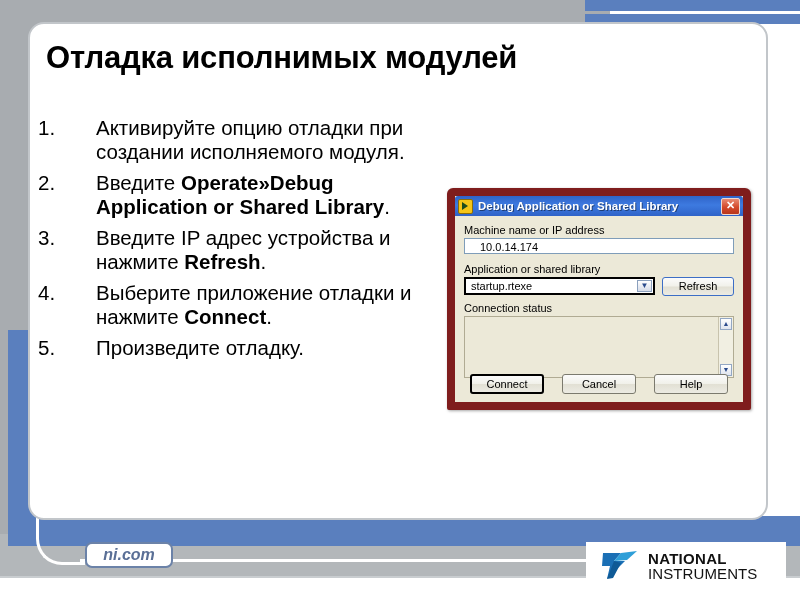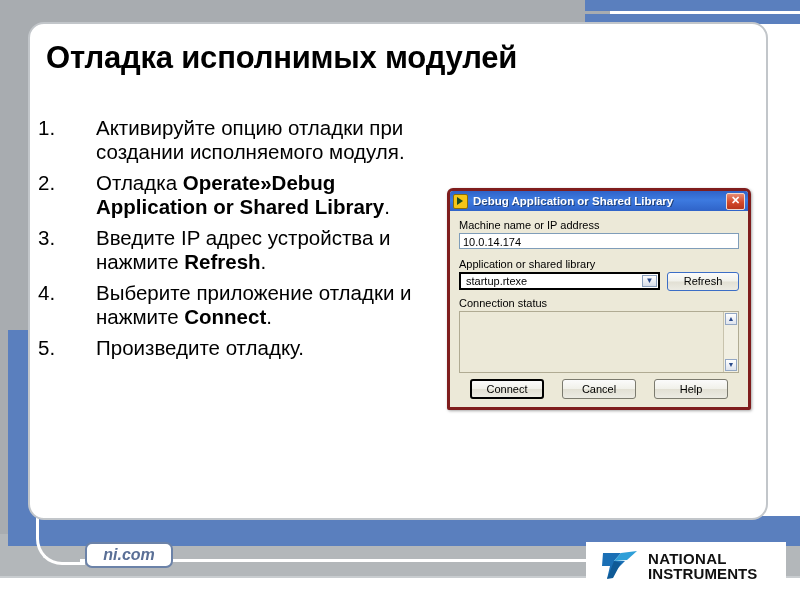--- a/index.html
+++ b/index.html
@@ -134,21 +134,21 @@
     color: #000000;
   }
   .li b { font-weight: bold; }
 
   
   .dialog {
     position: absolute;
     left: 447px; top: 188px;
     width: 304px; height: 222px;
     background: #ece9d8;
-    border: 3px solid #7f1d1d;
+    border: 8px solid #7f1d1d;
     border-radius: 6px 6px 2px 2px;
     box-sizing: border-box;
     box-shadow: 1px 1px 3px rgba(0,0,0,0.35);
   }
   .titlebar {
     position: relative;
     height: 20px;
     background: linear-gradient(to bottom, #2f63c8 0%, #3d7ae0 45%, #2f63c8 100%);
     border-radius: 3px 3px 0 0;
     display: flex;
@@ -201,21 +201,21 @@
     font-size: 11px;
     color: #000000;
     margin-bottom: 2px;
   }
   .dlg-input {
     height: 16px;
     background: #ffffff;
     border: 1px solid #7f9db9;
     font-size: 11px;
     color: #000000;
-    padding: 1px 3px;
+    padding: 1px 15px;
     box-sizing: border-box;
     line-height: 14px;
     white-space: nowrap;
     overflow: hidden;
   }
   .spacer { height: 9px; }
 
   .combo-row { display: flex; align-items: flex-start; gap: 7px; }
   .combo {
     position: relative;
@@ -322,21 +322,21 @@
     padding-left: 15px;
     box-sizing: border-box;
   }
   .ni-mark { width: 40px; height: 34px; flex: none; margin-right: 7px; }
   .ni-words { line-height: 1.0; }
   .ni-words .w1 {
     font-size: 15px; font-weight: bold; color: #111111;
     letter-spacing: 0.3px; display: block;
   }
   .ni-words .w2 {
-    font-size: 15px; font-weight: bold; color: #111111;
+    font-size: 15px; font-weight: normal; color: #111111;
     letter-spacing: 0.1px; display: block;
   }
 </style>
 </head>
 <body>
 
 <div id="slide">
 
   <div class="bg-gray"></div>
   <div class="bg-gray-foot"></div>
@@ -351,21 +351,21 @@
   <div class="accent-left"></div>
   <div class="curve"></div>
   <div class="foot-rule"></div>
 
   <div class="card"></div>
 
   <div class="title">Отладка исполнимых модулей</div>
 
   <div class="list" id="step-list">
       <div class="li"><span class="num">1.</span><span><span>Активируйте опцию отладки при создании исполняемого модуля.</span></span></div>
-      <div class="li"><span class="num">2.</span><span><span>Отладка </span><b>Operate»Debug Application or Shared Library</b><span>.</span></span></div>
+      <div class="li"><span class="num">2.</span><span><span>Введите </span><b>Operate»Debug Application or Shared Library</b><span>.</span></span></div>
       <div class="li"><span class="num">3.</span><span><span>Введите IP адрес устройства и нажмите </span><b>Refresh</b><span>.</span></span></div>
       <div class="li"><span class="num">4.</span><span><span>Выберите приложение отладки и нажмите </span><b>Connect</b><span>.</span></span></div>
       <div class="li"><span class="num">5.</span><span><span>Произведите отладку.</span></span></div>
     </div>
 
   <div class="dialog">
 
     <div class="titlebar">
       <div class="tb-icon"></div>
       <div class="tb-title">Debug Application or Shared Library</div>

